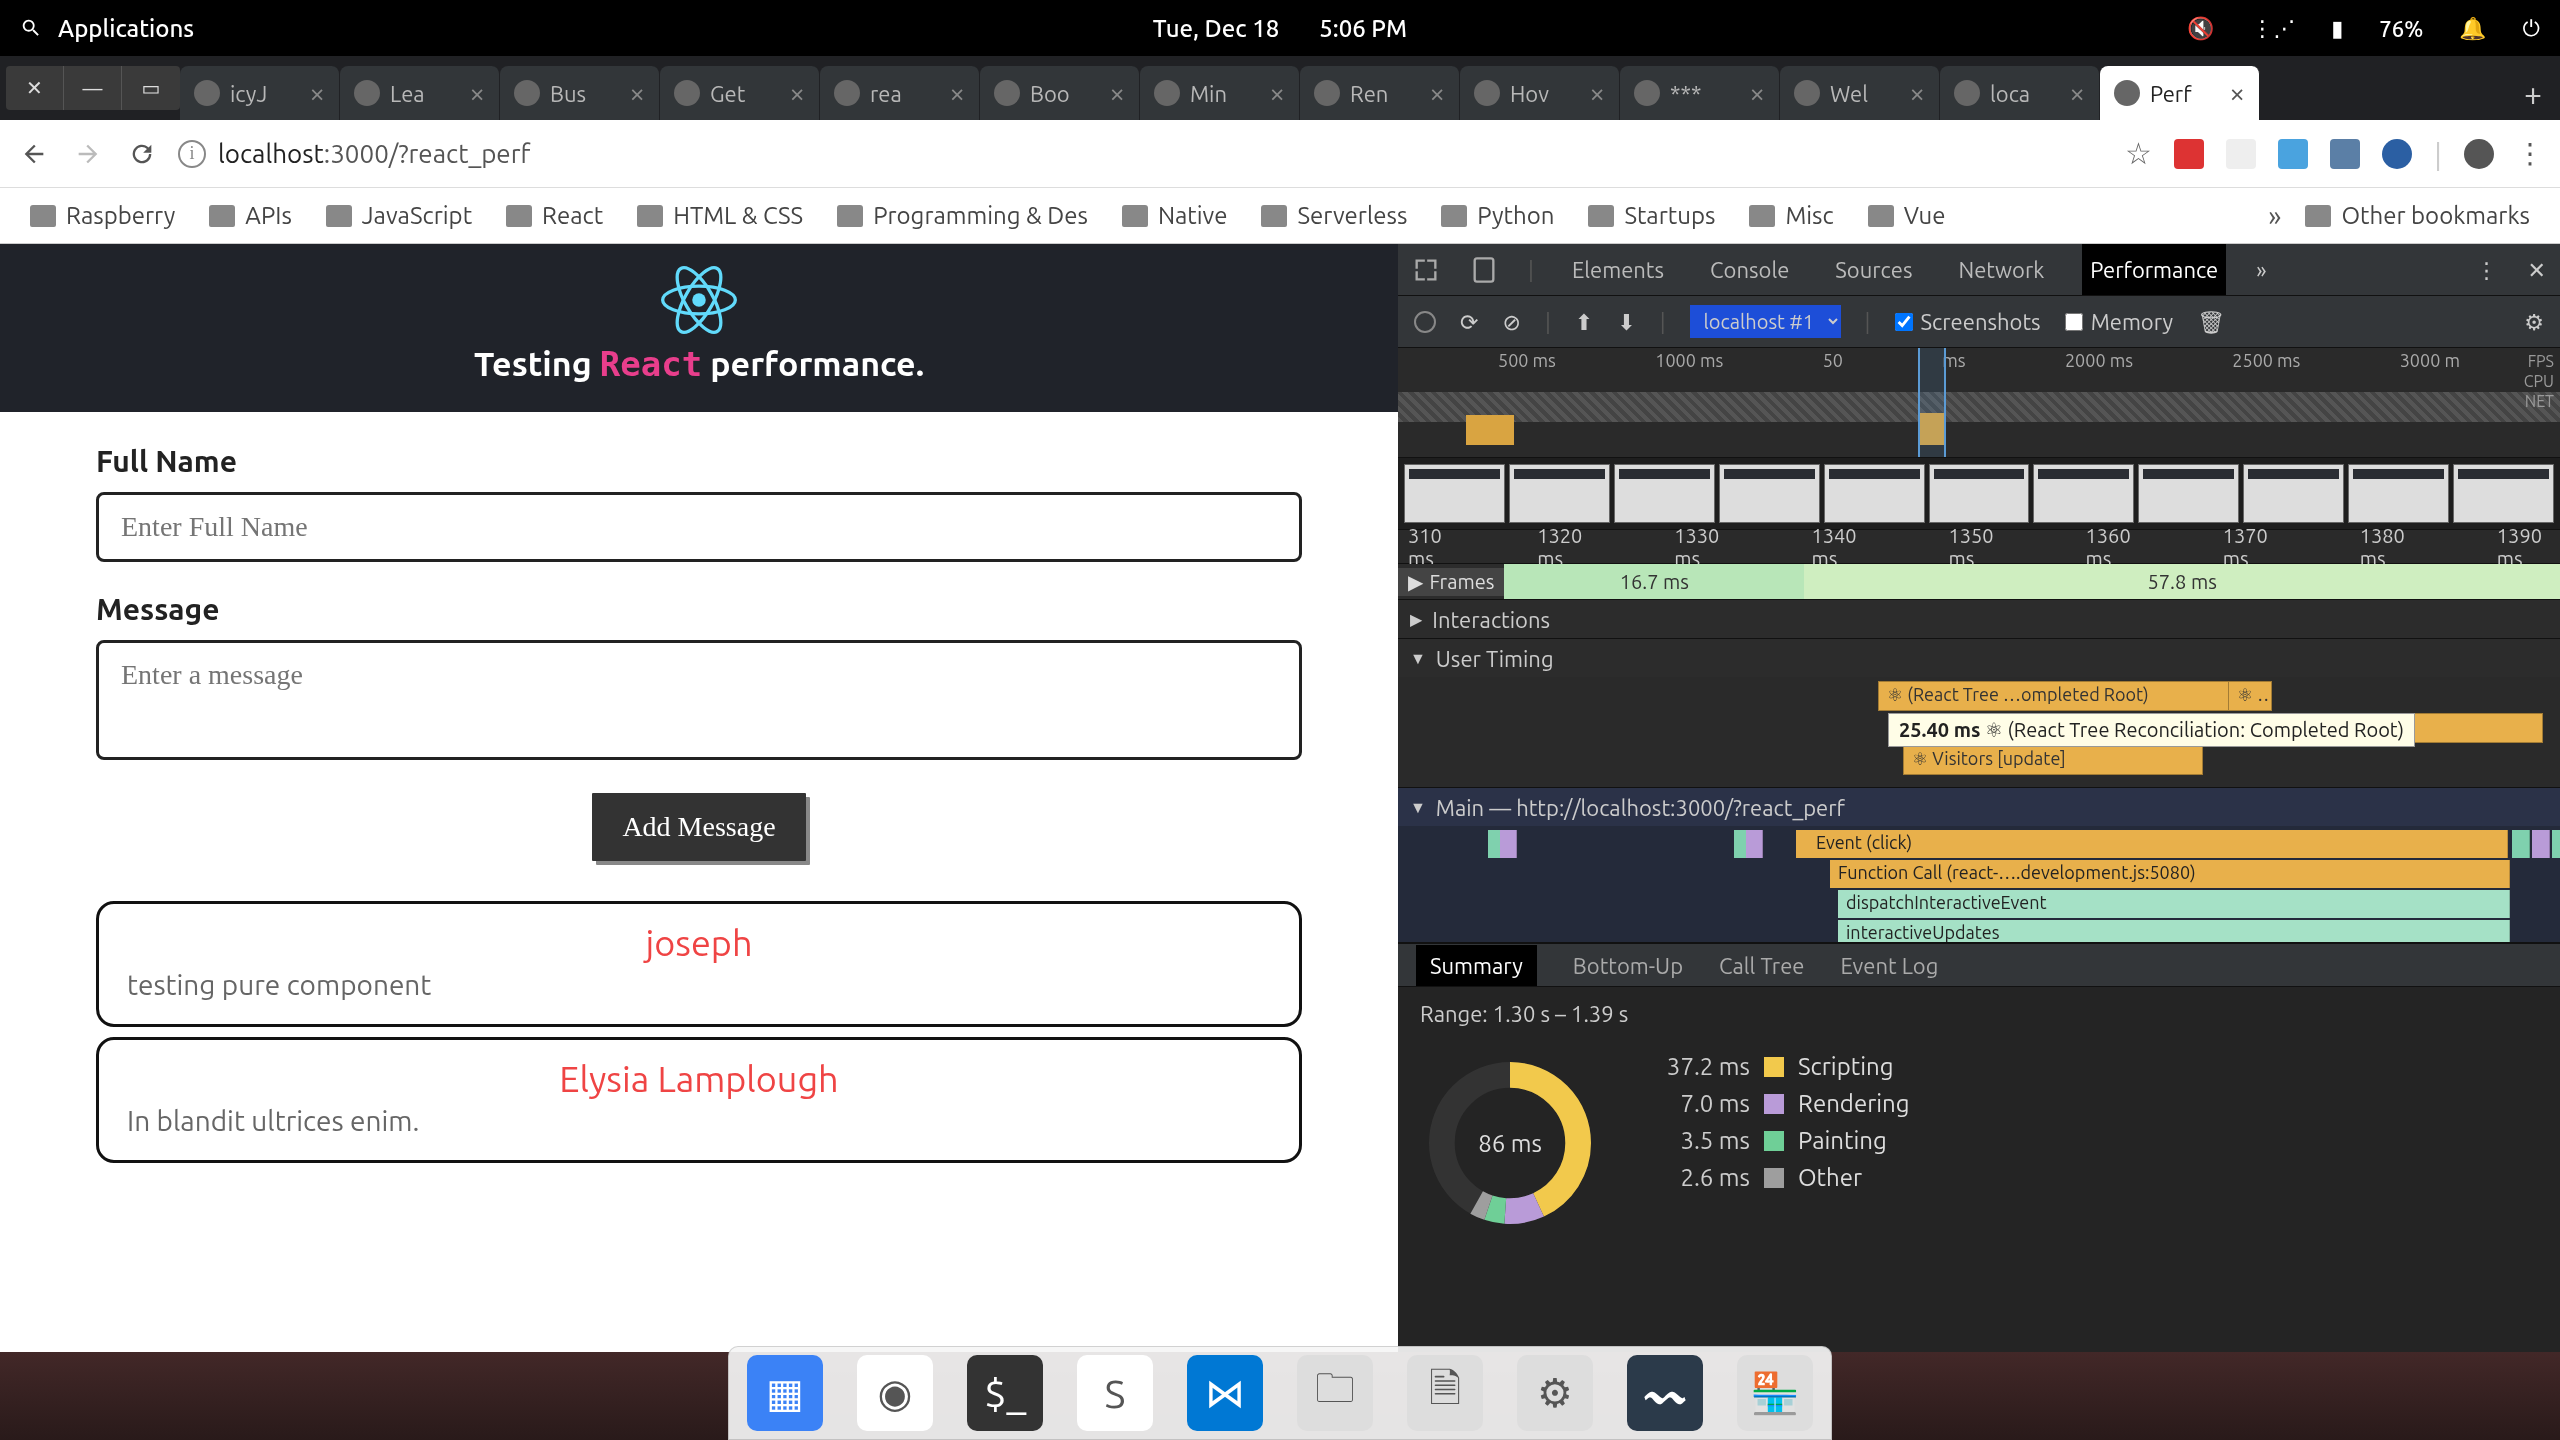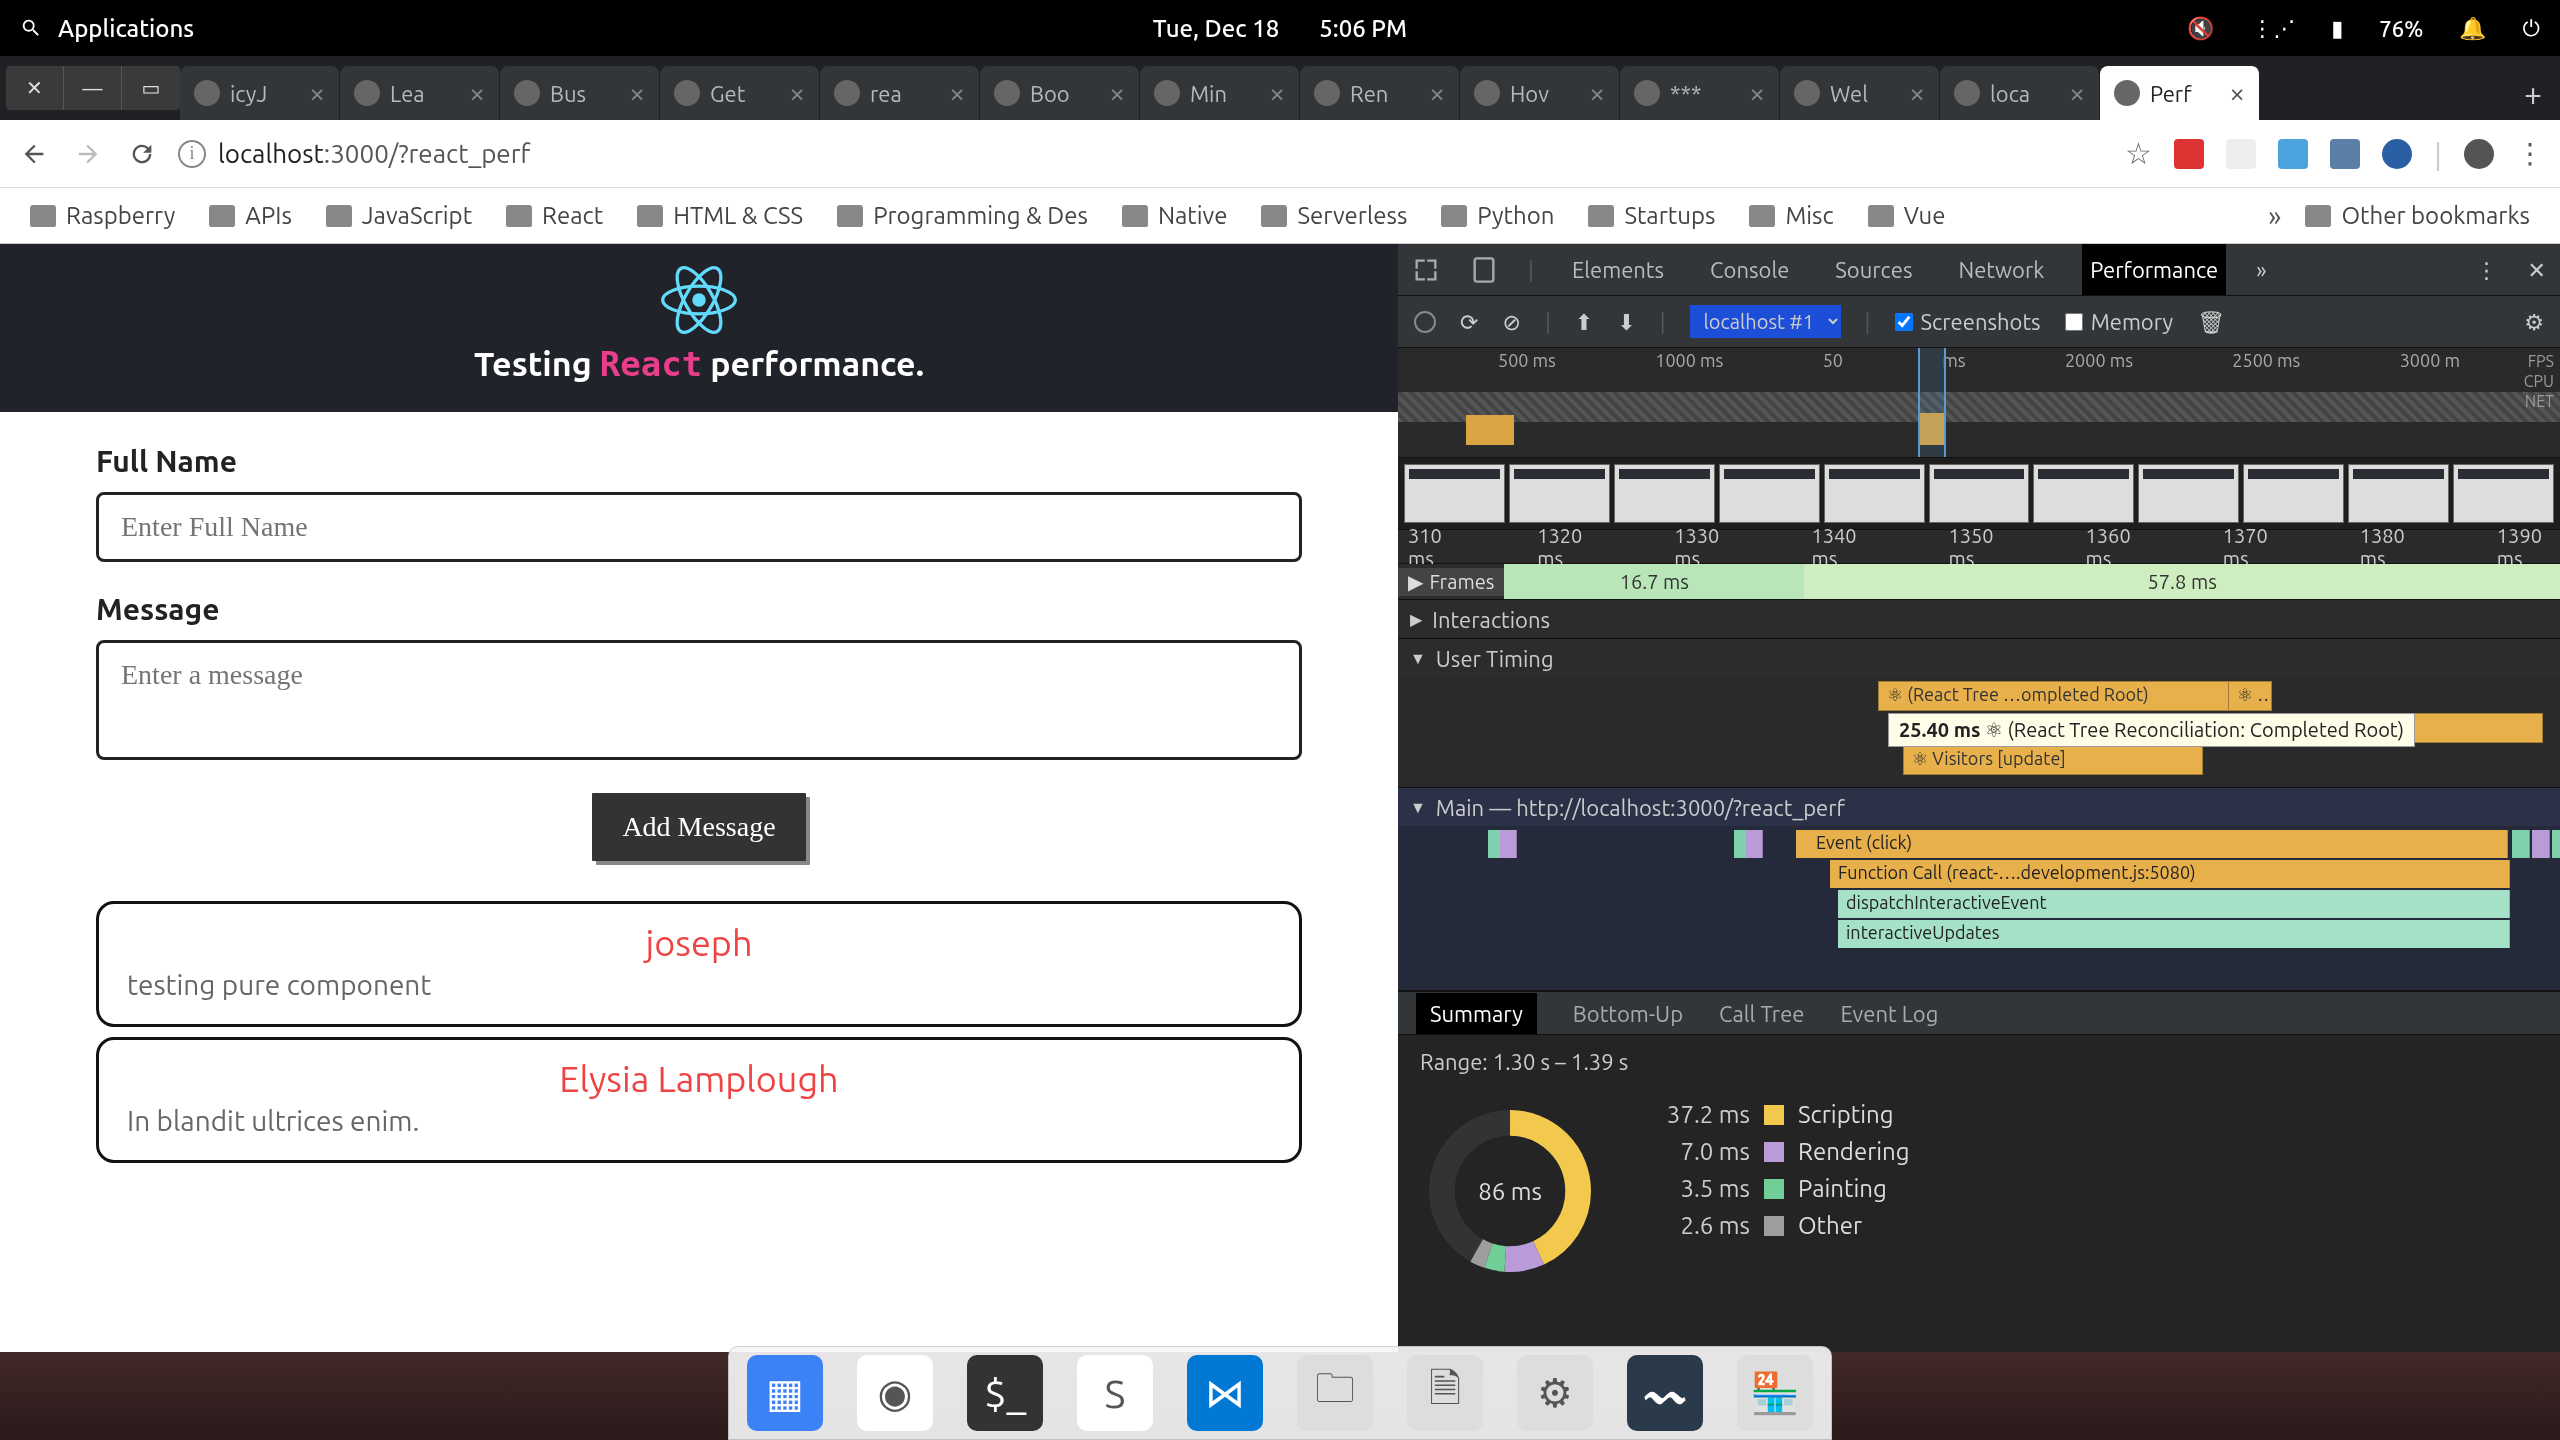--- a/index.html
+++ b/index.html
@@ -87,21 +87,21 @@
 .frames-row .lbl{background:#444;padding:2px 10px;color:#ddd;display:flex;align-items:center;gap:6px;}
 .frames-row .seg{height:100%;display:flex;align-items:center;justify-content:center;}
 .seg.s1{width:300px;background:#b8e6b8;color:#333;}
 .seg.s2{flex:1;background:#cfeec0;color:#333;}
 .track{border-bottom:1px solid #111;}
 .track-head{height:38px;display:flex;align-items:center;padding:0 12px;gap:10px;color:#ccc;background:#2c2c2c;}
 .track-head .tri{font-size:16px;}
 .user-timing{height:110px;background:#2a2a2a;position:relative;}
 .ut-bar{position:absolute;height:30px;background:#e8b04b;color:#333;font-size:18px;padding:2px 8px;overflow:hidden;white-space:nowrap;border:1px solid rgba(0,0,0,.3);}
 .ut-tip{position:absolute;background:#fffde7;color:#222;font-size:20px;padding:4px 10px;white-space:nowrap;border:1px solid #999;z-index:5;}
-.main-track{height:164px;background:#242a3a;position:relative;overflow:hidden;}
+.main-track{height:116px;background:#242a3a;position:relative;overflow:hidden;}
 .flame{position:absolute;height:28px;font-size:18px;color:#222;padding:2px 8px;overflow:hidden;white-space:nowrap;border-right:1px solid rgba(0,0,0,.2);}
 .summary-tabs{height:44px;background:#333639;display:flex;align-items:center;gap:36px;padding:0 18px;border-top:1px solid #111;border-bottom:1px solid #111;}
 .summary-tabs .stab{color:#aaa;}
 .summary-tabs .stab.active{color:#fff;background:#000;padding:8px 14px;}
 .summary{flex:1;background:#242424;padding:16px 22px;display:flex;gap:40px;align-items:flex-start;}
 .donut{width:180px;height:180px;position:relative;margin-top:12px;}
 .donut svg{width:100%;height:100%;transform:rotate(-90deg);}
 .donut .center{position:absolute;inset:0;display:flex;align-items:center;justify-content:center;font-size:24px;color:#ddd;}
 .legend{display:flex;flex-direction:column;gap:10px;font-size:24px;color:#ddd;}
 .legend .row{display:flex;align-items:center;gap:14px;}

